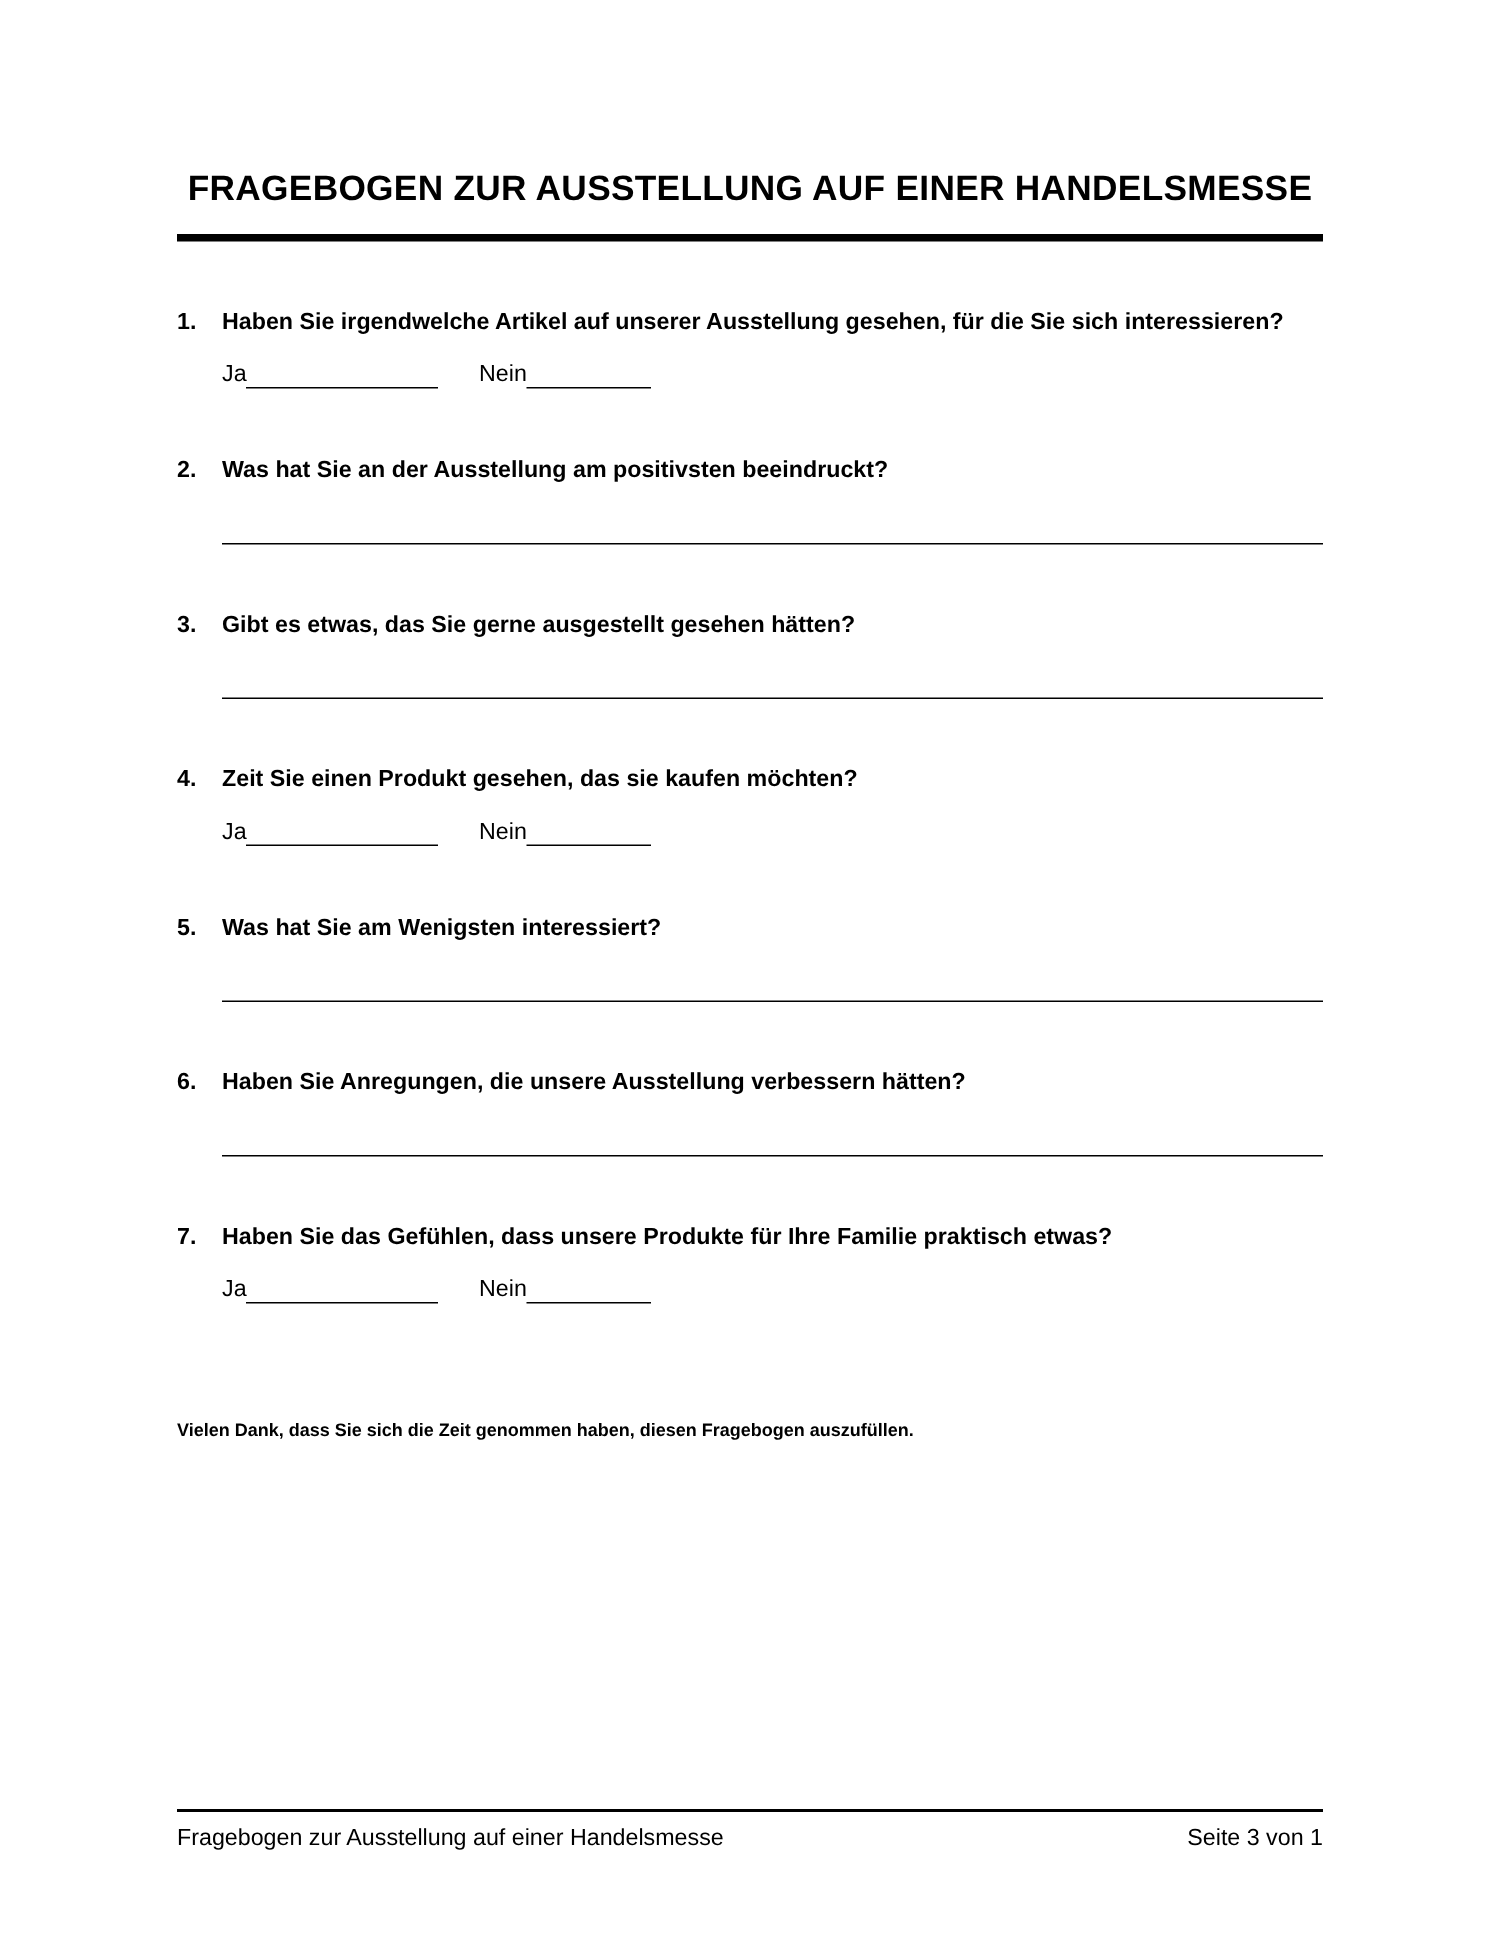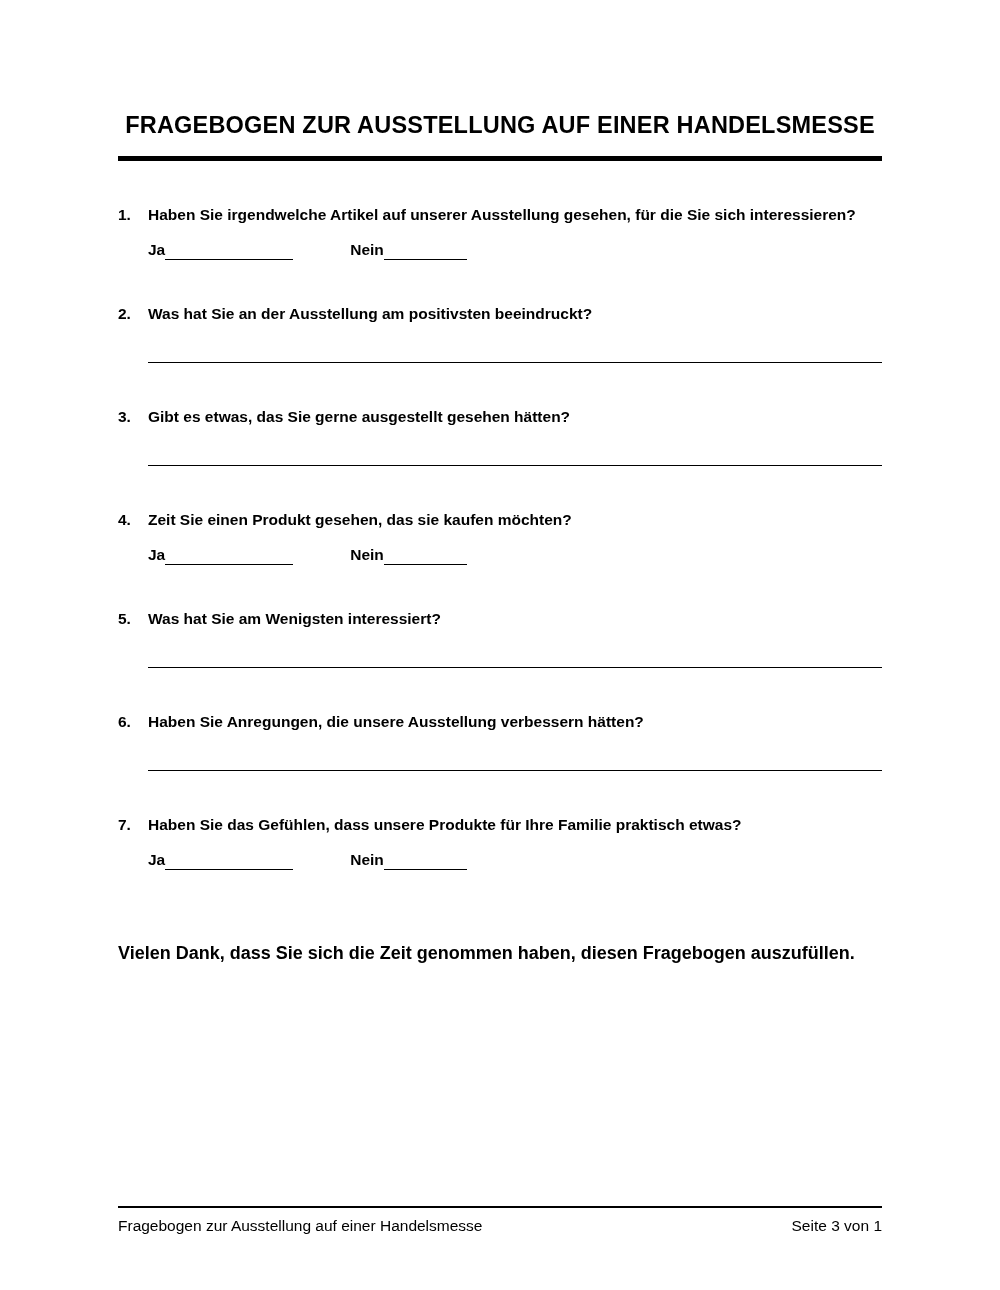--- a/index.html
+++ b/index.html
@@ -32,44 +32,43 @@
     line-height: 23px;
   }
   .q-num { width: 30px; flex: none; }
   .q-body { flex: 1; }
 
   .ja-nein {
     margin-left: 30px;
     margin-top: 14px;
     font-size: 15.5px;
     display: flex;
-    align-items: center;
+    align-items: flex-start;
     line-height: 20px;
-    font-weight: bold;
   }
   .blank {
     display: inline-block;
     border-bottom: 1.5px solid #000;
     height: 19px;
   }
   .ja-blank { width: 128px; }
-  .nein-label { margin-left: 57px; }
+  .nein-label { margin-left: 27px; }
   .nein-blank { width: 83px; }
 
   .answer-line {
     margin-left: 30px;
     margin-top: 37px;
     border-bottom: 1.6px solid #000;
     height: 1px;
   }
 
   .closing {
     margin-top: 72px;
     font-weight: bold;
-    font-size: 18px;
+    font-size: 12px;
     line-height: 23px;
   }
   .field-row {
     display: flex;
     align-items: flex-end;
     margin-top: 21px;
     font-size: 15.5px;
     line-height: 21px;
   }
   .field-label { font-weight: bold; }

